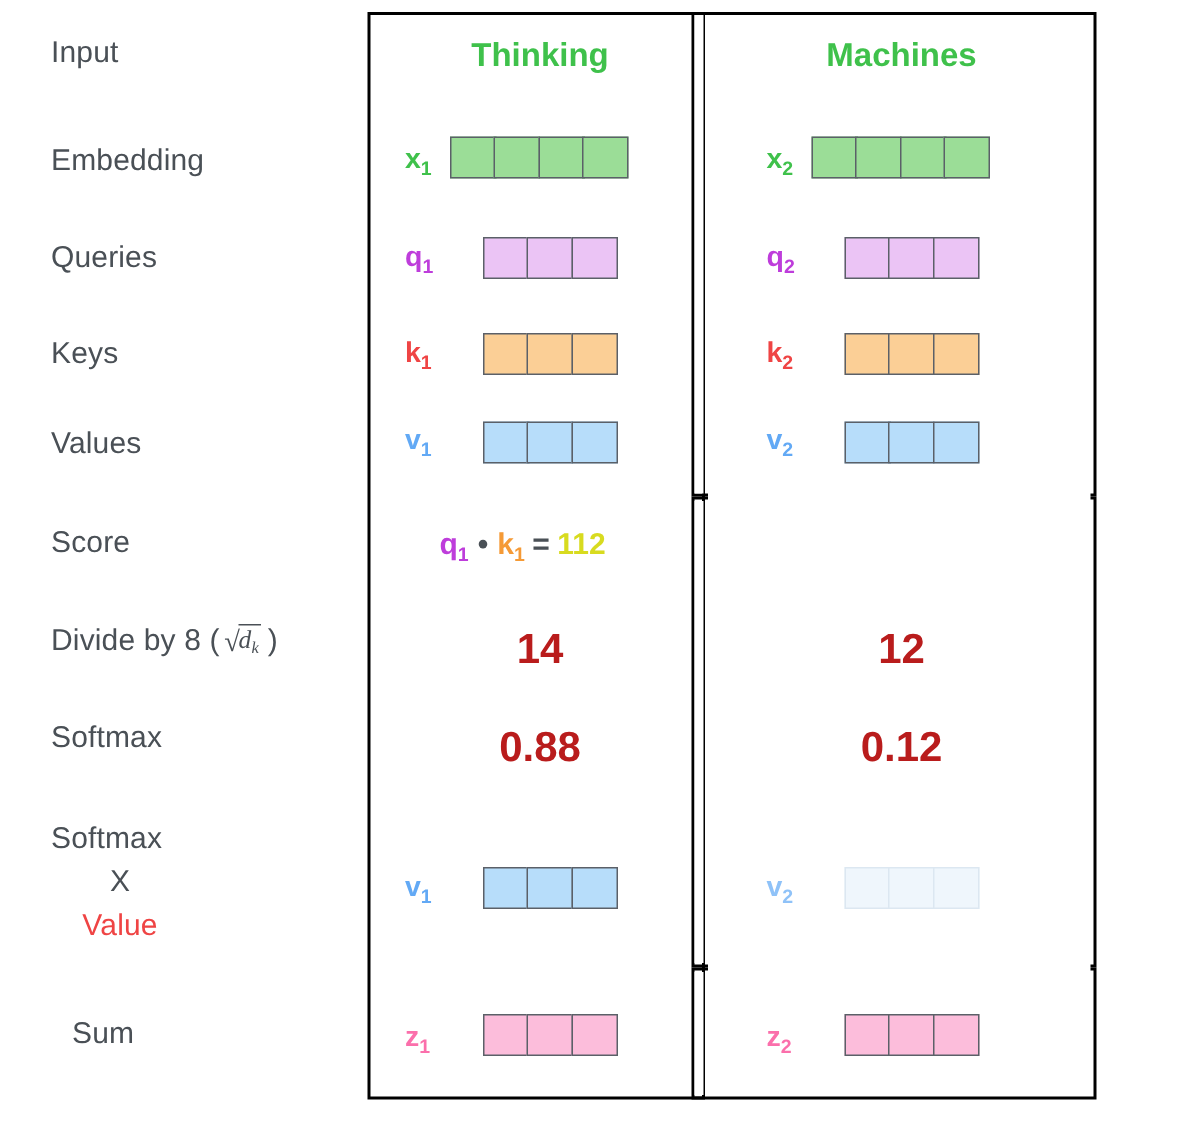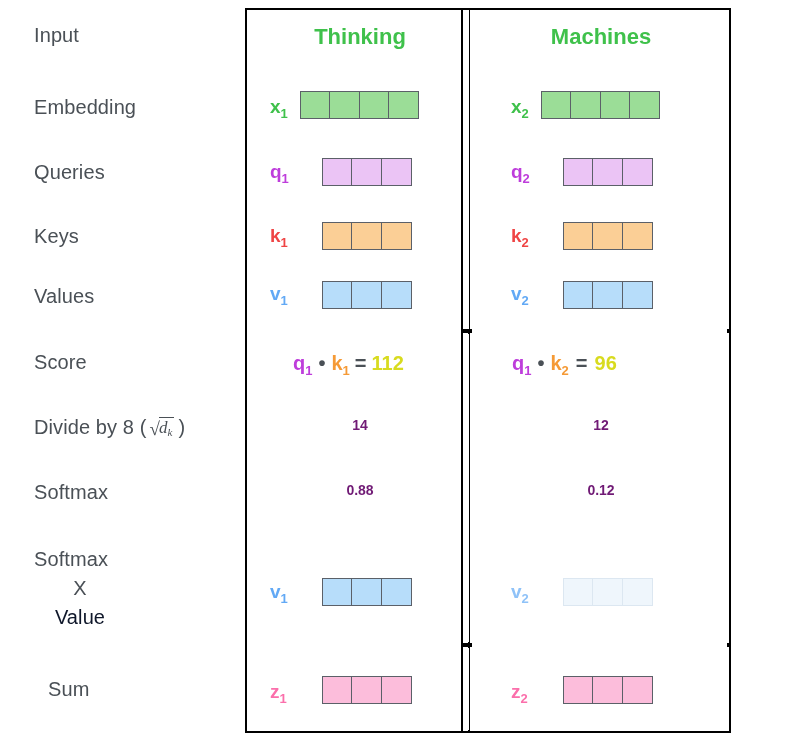--- a/index.html
+++ b/index.html
@@ -38,21 +38,21 @@
     color: #4A5056;
     font-size: 20px;
     font-weight: 400;
     white-space: nowrap;
     letter-spacing: 0.1px;
   }
   .row-label.center {
     text-align: center;
   }
   .lbl-value {
-    color: #0f172a;
+    color: #ef4444;
   }
   .sqrt-wrap {
     display: inline-block;
     font-family: "Liberation Serif", serif;
     font-style: italic;
     font-size: 17px;
     position: relative;
     padding-left: 3px;
   }
   .sqrt-sym {
@@ -133,23 +133,23 @@
   }
   .expr sub { font-size: 13px; }
   .e-q   { color: #BE3DDB; }
   .e-k   { color: #F59A36; }
   .e-eq  { color: #4A5056; }
   .e-num { color: #D8DB1F; }
   .e-dot { color: #4A5056; }
 
   .scalar {
     position: absolute;
-    font-size: 14px;
-    font-weight: bold;
-    color: #701a75;
+    font-size: 28px;
+    font-weight: bold;
+    color: #b91c1c;
     text-align: center;
     white-space: nowrap;
   }
 </style>
 </head>
 <body>
 
 <div id="stage">
 
   <div class="frame" style="left:245px; top:8px; width:225px; height:725px;"></div>
@@ -287,23 +287,20 @@
 
   <div class="vec-tag tag-v" style="left:511px; top:283px;">
     <span>v</span><sub>2</sub>
   </div>
   <div class="cells" style="left:563px; top:281px;">
     <div class="cell c-blue"></div>
     <div class="cell c-blue"></div>
     <div class="cell c-blue"></div>
   </div>
 
-  <div class="expr" style="left:512px; top:352px;">
-    <span class="e-q">q</span><sub class="e-q">1</sub><span class="e-dot" style="padding:0 6px;">•</span><span class="e-k">k</span><sub class="e-k">2</sub><span class="e-eq" style="padding:0 7px;">=</span><span class="e-num">96</span>
-  </div>
 
   <div class="scalar" style="left:517px; top:417px; width:168px;">12</div>
 
   <div class="scalar" style="left:517px; top:482px; width:168px;">0.12</div>
 
   <div class="vec-tag tag-v faded" style="left:511px; top:581px;">
     <span>v</span><sub>2</sub>
   </div>
   <div class="cells" style="left:563px; top:578px;">
     <div class="cell c-faded"></div>

